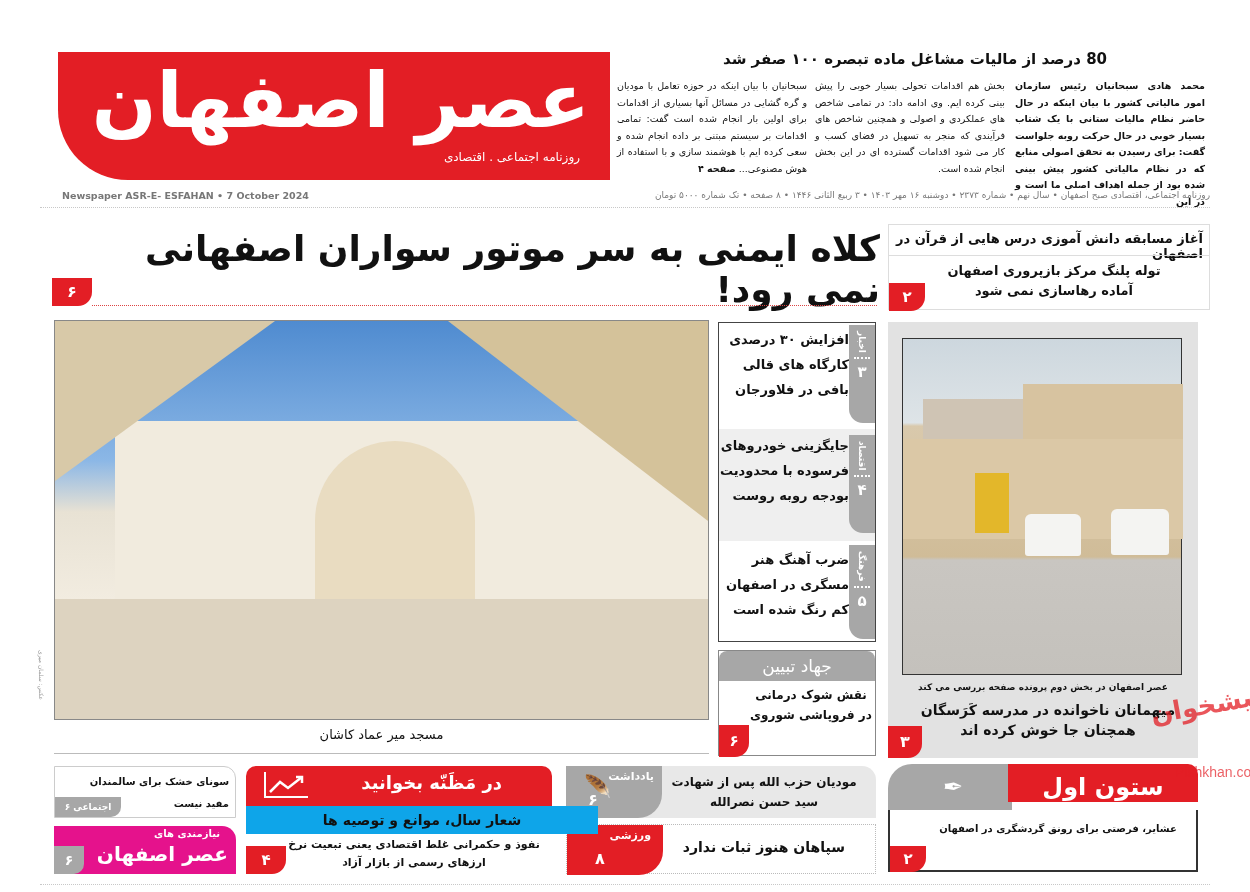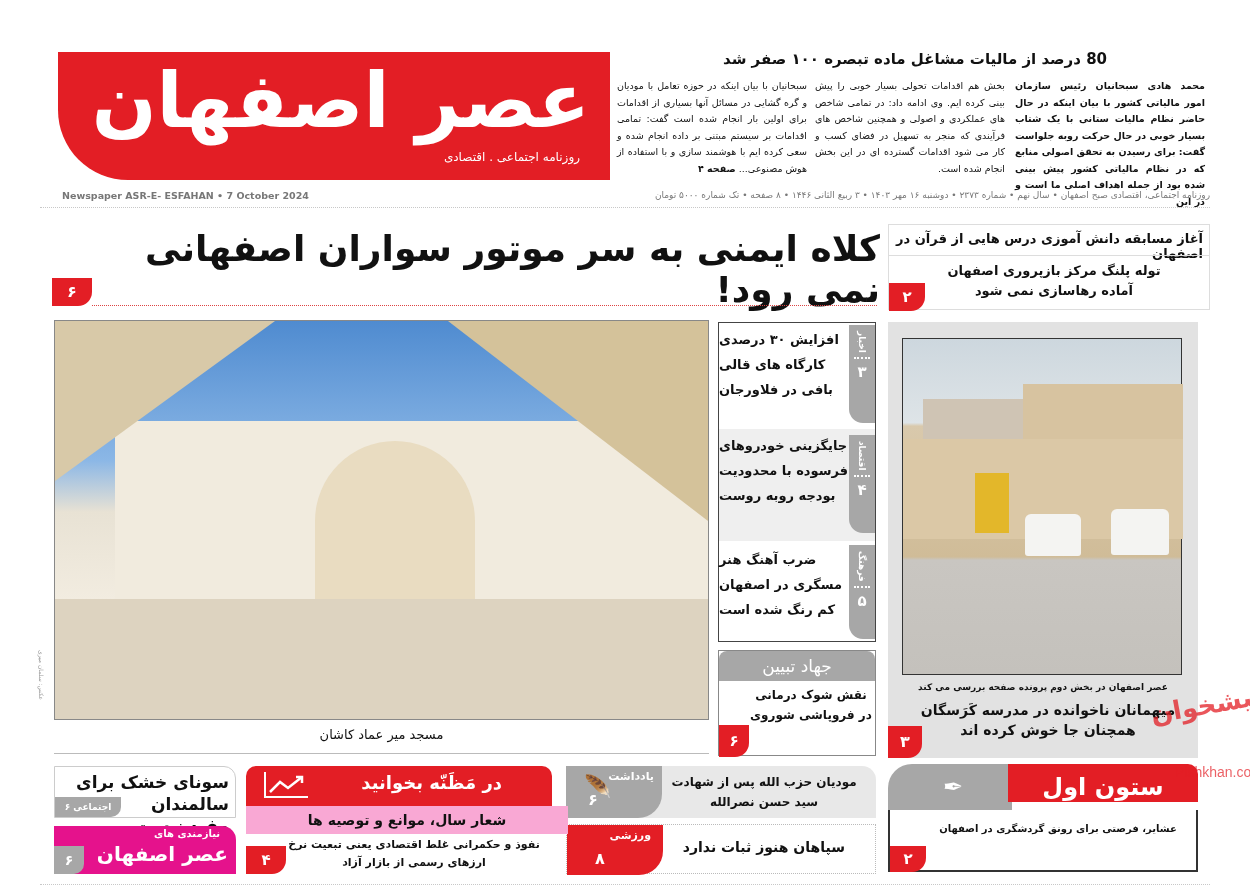--- a/index.html
+++ b/index.html
@@ -36,21 +36,21 @@
 #main-photo .arch-l{position:absolute;left:0;top:0;width:0;height:0;border-left:220px solid #d8c9a8;border-bottom:160px solid transparent}
 #main-photo .arch-r{position:absolute;right:0;top:0;width:0;height:0;border-right:260px solid #d4c29a;border-bottom:200px solid transparent}
 #main-photo .building{position:absolute;left:60px;top:100px;width:600px;height:200px;background:#f1ebde}
 #main-photo .iwan{position:absolute;left:260px;top:120px;width:160px;height:180px;background:#e9dcc1;border-radius:80px 80px 0 0}
 #main-photo .floor{position:absolute;left:0;bottom:0;width:100%;height:120px;background:#ddd3c0}
 #caption-bar{left:54px;top:720px;width:655px;height:34px;background:rgba(255,255,255,.92);border-bottom:1px solid #bbb}
 #caption{position:absolute;left:0;right:0;top:7px;text-align:center;font-weight:normal;font-size:13px;direction:rtl}
 #photo-credit{left:38px;top:650px;font-size:6px;color:#999;writing-mode:vertical-rl}
 
 #strip{left:718px;top:322px;width:158px;height:320px;border:1px solid #444;background:#fff}
-.strip-item{position:absolute;left:0;width:130px;text-align:left;font-weight:bold;font-size:13px;line-height:25px;direction:rtl}
+.strip-item{position:absolute;left:0;width:130px;text-align:right;font-weight:bold;font-size:13px;line-height:25px;direction:rtl}
 .strip-tab{position:absolute;right:0;width:26px;background:#a7a7a7;color:#fff;border-radius:0 0 0 14px;text-align:center}
 .strip-tab .lbl{writing-mode:vertical-rl;font-size:9px;font-weight:bold;margin:6px auto 0;display:block}
 .strip-tab .dots{border-top:2px dotted #fff;width:16px;margin:4px auto}
 .strip-tab .num{font-size:15px;font-weight:bold}
 
 #jahad{left:718px;top:650px;width:158px;height:106px;border:1px solid #888}
 #jahad-head{position:absolute;left:0;top:0;width:100%;height:30px;background:#a7a7a7;color:#fff;font-size:17px;text-align:center;line-height:30px;direction:rtl;border-radius:8px 8px 0 0}
 #jahad-text{position:absolute;left:30px;top:34px;width:124px;font-size:12px;line-height:20px;text-align:center;font-weight:bold;direction:rtl}
 #jahad-page{position:absolute;left:0;top:74px;width:30px;height:32px;font-size:15px;line-height:32px}
 
@@ -83,26 +83,26 @@
 #varz-tag{position:absolute;left:0;top:0;width:96px;height:50px;background:#e31e25;color:#fff;text-align:center;border-radius:0 0 24px 0}
 #varz-lbl{position:absolute;right:12px;top:4px;font-size:11px;font-weight:bold}
 #varz-num{position:absolute;left:28px;top:24px;font-size:16px;font-weight:bold}
 #varz-text{position:absolute;right:30px;top:14px;font-size:14px;font-weight:bold;direction:rtl}
 
 #mazane{left:246px;top:766px;width:306px;height:110px}
 #mazane-head{position:absolute;left:0;top:0;width:306px;height:40px;background:#e31e25;border-radius:10px 10px 0 0}
 #mazane-title{position:absolute;right:50px;top:6px;color:#fff;font-weight:bold;font-size:18px;direction:rtl}
 #mazane-icon{position:absolute;left:18px;top:6px;width:44px;height:26px;border-left:2px solid #fff;border-bottom:2px solid #fff}
 #mazane-icon svg{position:absolute;left:2px;top:2px}
-#mazane-sub{position:absolute;left:0;top:40px;width:322px;height:28px;background:#f9a8d4;text-align:center;font-weight:bold;font-size:14px;line-height:28px;direction:rtl}
+#mazane-sub{position:absolute;left:0;top:40px;width:352px;height:28px;background:#0ea5e9;text-align:center;font-weight:bold;font-size:14px;line-height:28px;direction:rtl}
 #mazane-body{position:absolute;right:8px;top:70px;width:260px;text-align:center;font-size:11px;line-height:18px;font-weight:bold;direction:rtl}
 #mazane-page{position:absolute;left:0;top:80px;width:40px;height:28px;font-size:15px;line-height:28px}
 
 #sauna{left:54px;top:766px;width:182px;height:52px;border:1px solid #ccc;border-radius:0 12px 0 0}
-#sauna-text{position:absolute;right:6px;top:4px;font-size:17px;line-height:22px;font-weight:bold;direction:rtl;text-align:right}
+#sauna-text{position:absolute;right:6px;top:4px;font-size:10px;line-height:22px;font-weight:bold;direction:rtl;text-align:right}
 #sauna-tag{position:absolute;left:0;top:30px;width:66px;height:20px;background:#a7a7a7;color:#fff;font-size:9px;font-weight:bold;border-radius:0 0 10px 0;line-height:20px;text-align:center;direction:rtl}
 
 #niaz{left:54px;top:826px;width:182px;height:48px;background:#e5128c;border-radius:0 14px 0 0}
 #niaz-sub{position:absolute;right:16px;top:2px;color:#fff;font-size:10px;font-weight:bold;direction:rtl}
 #niaz-title{position:absolute;right:8px;top:16px;color:#fff;font-size:20px;font-weight:bold;direction:rtl}
 #niaz-page{position:absolute;left:0;top:20px;width:30px;height:28px;background:#a7a7a7;color:#fff;font-weight:bold;font-size:14px;line-height:28px;text-align:center;border-radius:0 0 10px 0}
 
 #watermark{left:1150px;top:690px;color:#e31e25;opacity:.75;font-size:26px;font-weight:bold;direction:rtl;transform:rotate(-10deg)}
 #watermark-url{left:1175px;top:764px;color:#e31e25;opacity:.7;font-size:14px;font-family:"Liberation Sans",sans-serif}
 #bottom-rule{left:40px;top:884px;width:1170px;border-top:1px dotted #c8c8c8}

